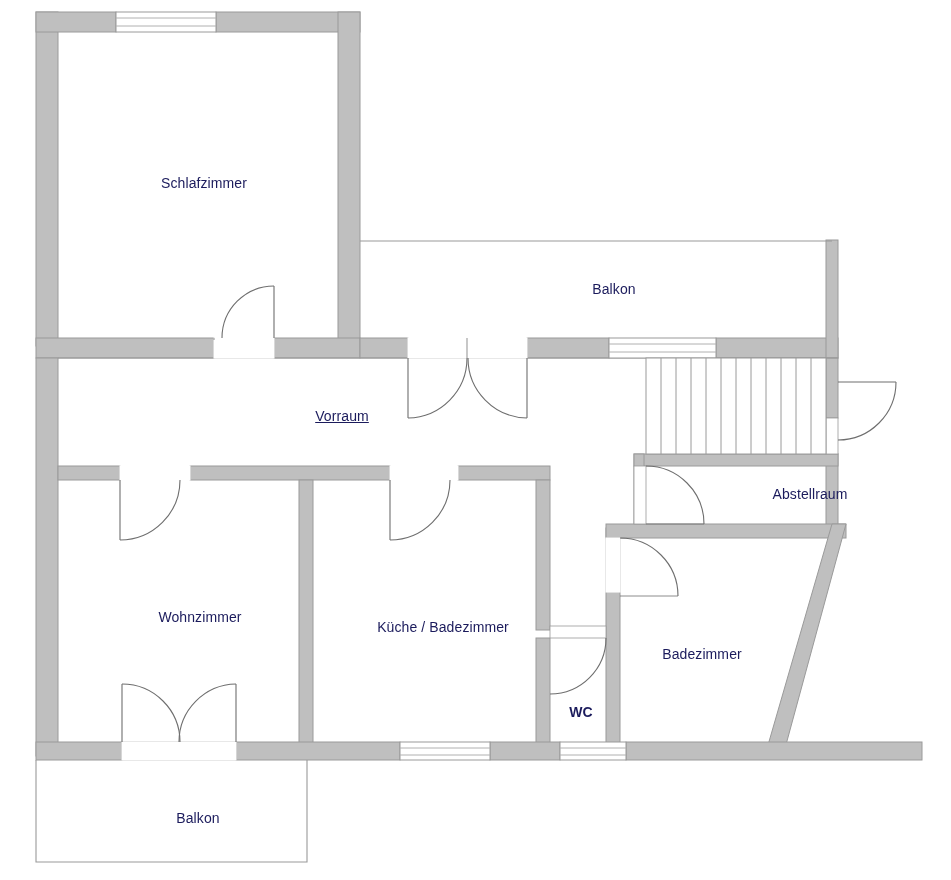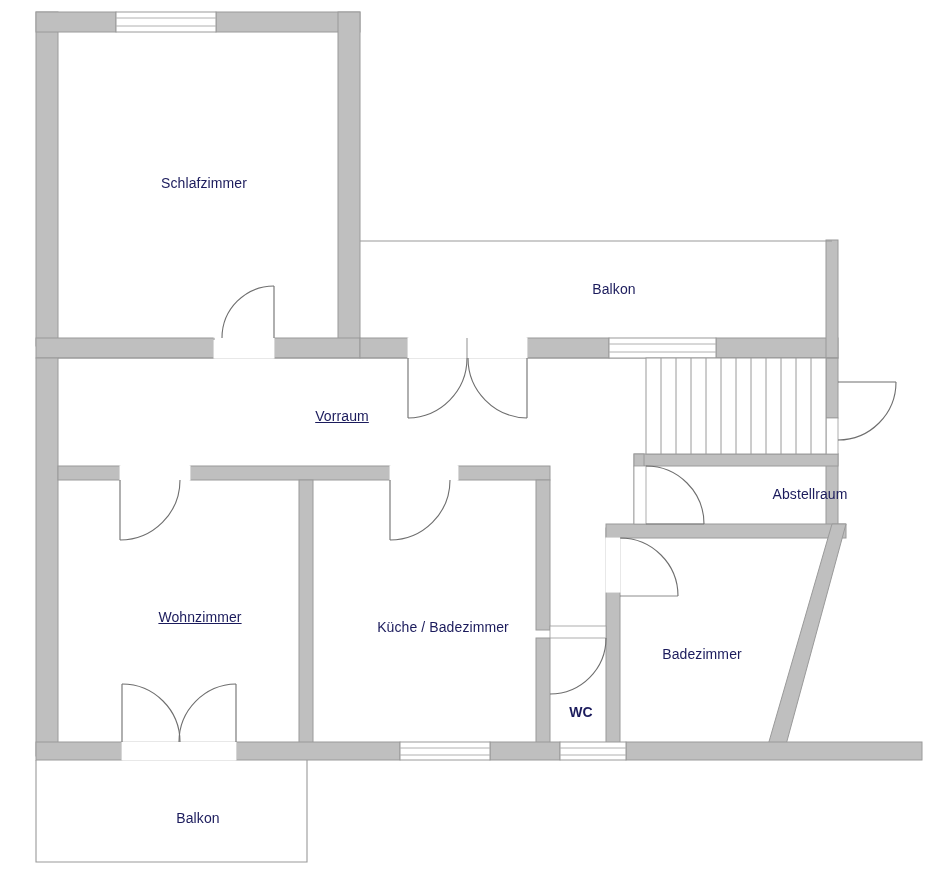--- a/index.html
+++ b/index.html
@@ -217,19 +217,19 @@
       <line x1="796" y1="358" x2="796" y2="454"></line>
       <line x1="811" y1="358" x2="811" y2="454"></line>
     </g>
 
   </svg>
 
   <div class="room-label" style="left:204px; top:183px;">Schlafzimmer</div>
   <div class="room-label" style="left:614px; top:289px;">Balkon</div>
   <div class="room-label" style="left:342px; top:416px;text-decoration:underline;">Vorraum</div>
   <div class="room-label" style="left:762px; top:494px;margin-left:48px;">Abstellraum</div>
-  <div class="room-label" style="left:200px; top:617px;text-decoration:underline;">Wohnzimmer</div>
+  <div class="room-label" style="left:200px; top:617px;">Wohnzimmer</div>
   <div class="room-label" style="left:443px; top:627px;">Küche / Badezimmer</div>
   <div class="room-label" style="left:702px; top:654px;text-align:center;">Badezimmer</div>
   <div class="room-label" style="left:581px; top:712px;font-weight:bold;">WC</div>
   <div class="room-label" style="left:198px; top:818px;">Balkon</div>
 
 </div>
 
 </body></html>

